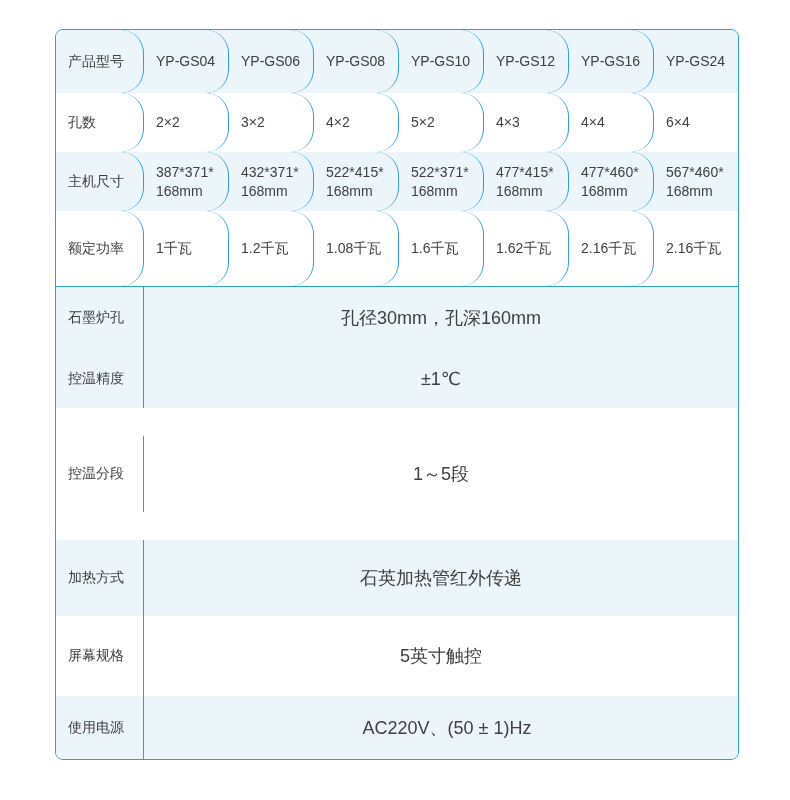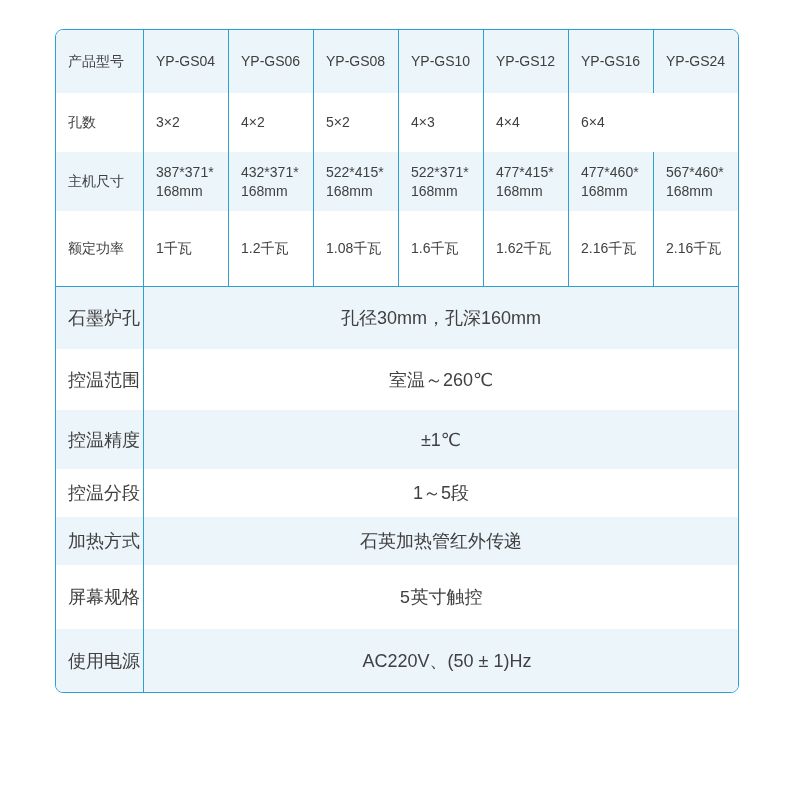--- a/index.html
+++ b/index.html
@@ -32,49 +32,50 @@
   }
   .matrix-row .cell{
     display:flex;
     align-items:center;
     padding-left:12px;
     padding-right:4px;
     font-size:14px;
     line-height:19px;
     border-right:1px solid var(--teal);
     white-space:pre-line;
+    border-radius:23px;
   }
   .matrix-row .cell:last-child{border-right:none;}
   .r-h63{height:63px;}
   .r-h57{height:59px;}
   .r-h65{height:75px;}
   
   .span-section{border-top:1px solid var(--teal);}
   .span-row{display:flex;}
   .span-row .label-cell{
     width:88px;
     flex:0 0 88px;
     display:flex;
     align-items:center;
     padding-left:12px;
-    font-size:18px;
+    font-size:14px;
     border-right:1px solid var(--teal);
   }
   .span-row .value-cell{
     flex:1;
     display:flex;
     align-items:center;
     justify-content:center;
     font-size:18px;
   }
   .b-h62{height:62px;}
   .b-h61{height:61px;}
   .b-h59{height:59px;}
-  .b-h60{height:48px;}
-  .b-h64{height:64px;font-family:Liberation Mono, monospace;}
+  .b-h60{height:76px;margin-top:28px;}
+  .b-h64{height:80px;}
   .b-h63{height:63px;gap:12px;}
   .striped{background:var(--stripe);}
 </style>
 </head>
 <body>
 
 <div class="spec-table">
 
   <div>
 
@@ -84,20 +85,21 @@
       <div class="cell">YP-GS06</div>
       <div class="cell">YP-GS08</div>
       <div class="cell">YP-GS10</div>
       <div class="cell">YP-GS12</div>
       <div class="cell">YP-GS16</div>
       <div class="cell">YP-GS24</div>
     </div>
 
     <div class="matrix-row r-h57">
       <div class="cell">孔数</div>
+      <div class="cell">2×2</div>
       <div class="cell">3×2</div>
       <div class="cell">4×2</div>
       <div class="cell">5×2</div>
       <div class="cell">4×3</div>
       <div class="cell">4×4</div>
       <div class="cell">6×4</div>
     </div>
 
     <div class="matrix-row r-h57 striped">
       <div class="cell">主机尺寸</div>
@@ -130,24 +132,20 @@
 
   </div>
 
   <div class="span-section">
 
     <div class="span-row b-h62 striped">
       <div class="label-cell">石墨炉孔</div>
       <div class="value-cell">孔径30mm，孔深160mm</div>
     </div>
 
-    <div class="span-row b-h61">
-      <div class="label-cell">控温范围</div>
-      <div class="value-cell">室温～260℃</div>
-    </div>
 
     <div class="span-row b-h59 striped">
       <div class="label-cell">控温精度</div>
       <div class="value-cell">±1℃</div>
     </div>
 
     <div class="span-row b-h60">
       <div class="label-cell">控温分段</div>
       <div class="value-cell">1～5段</div>
     </div>

